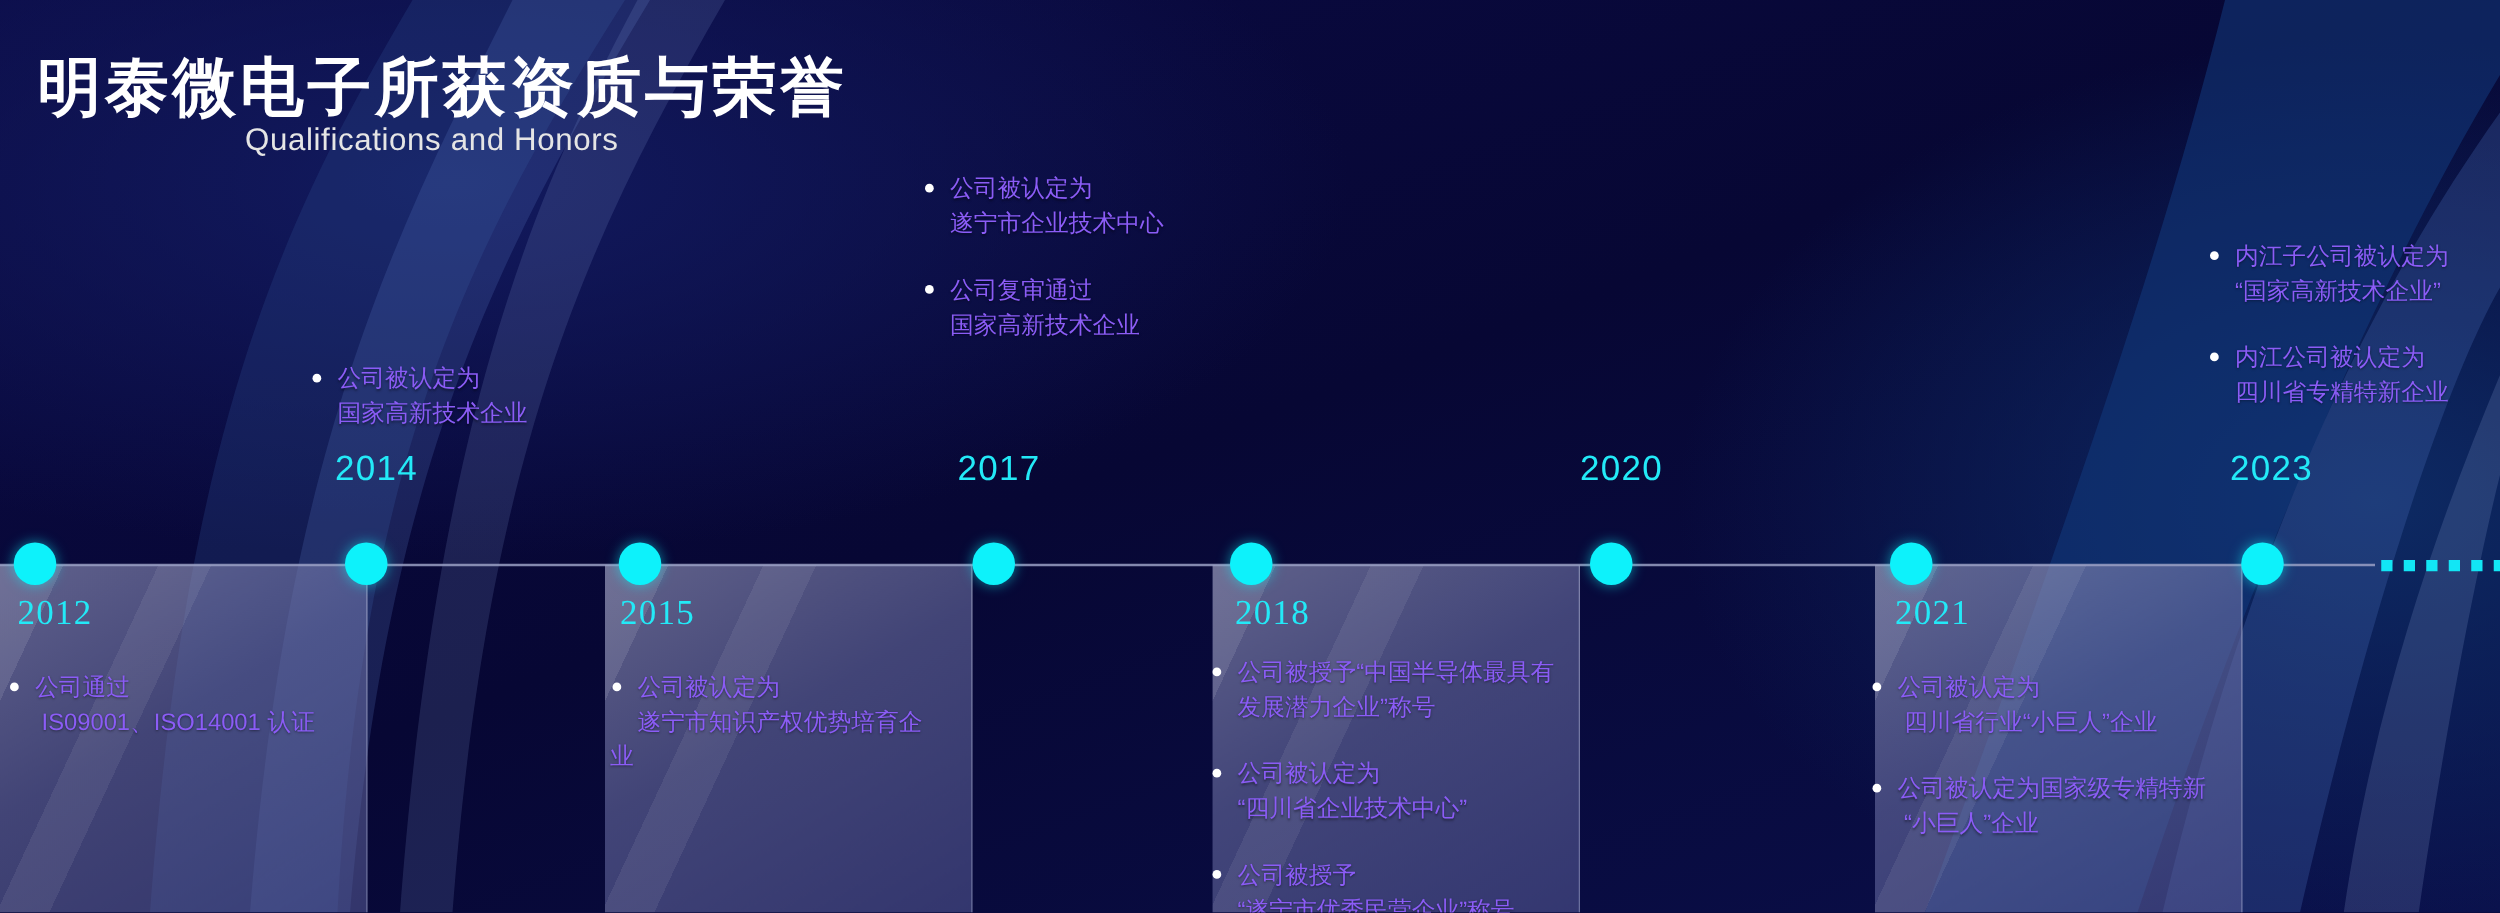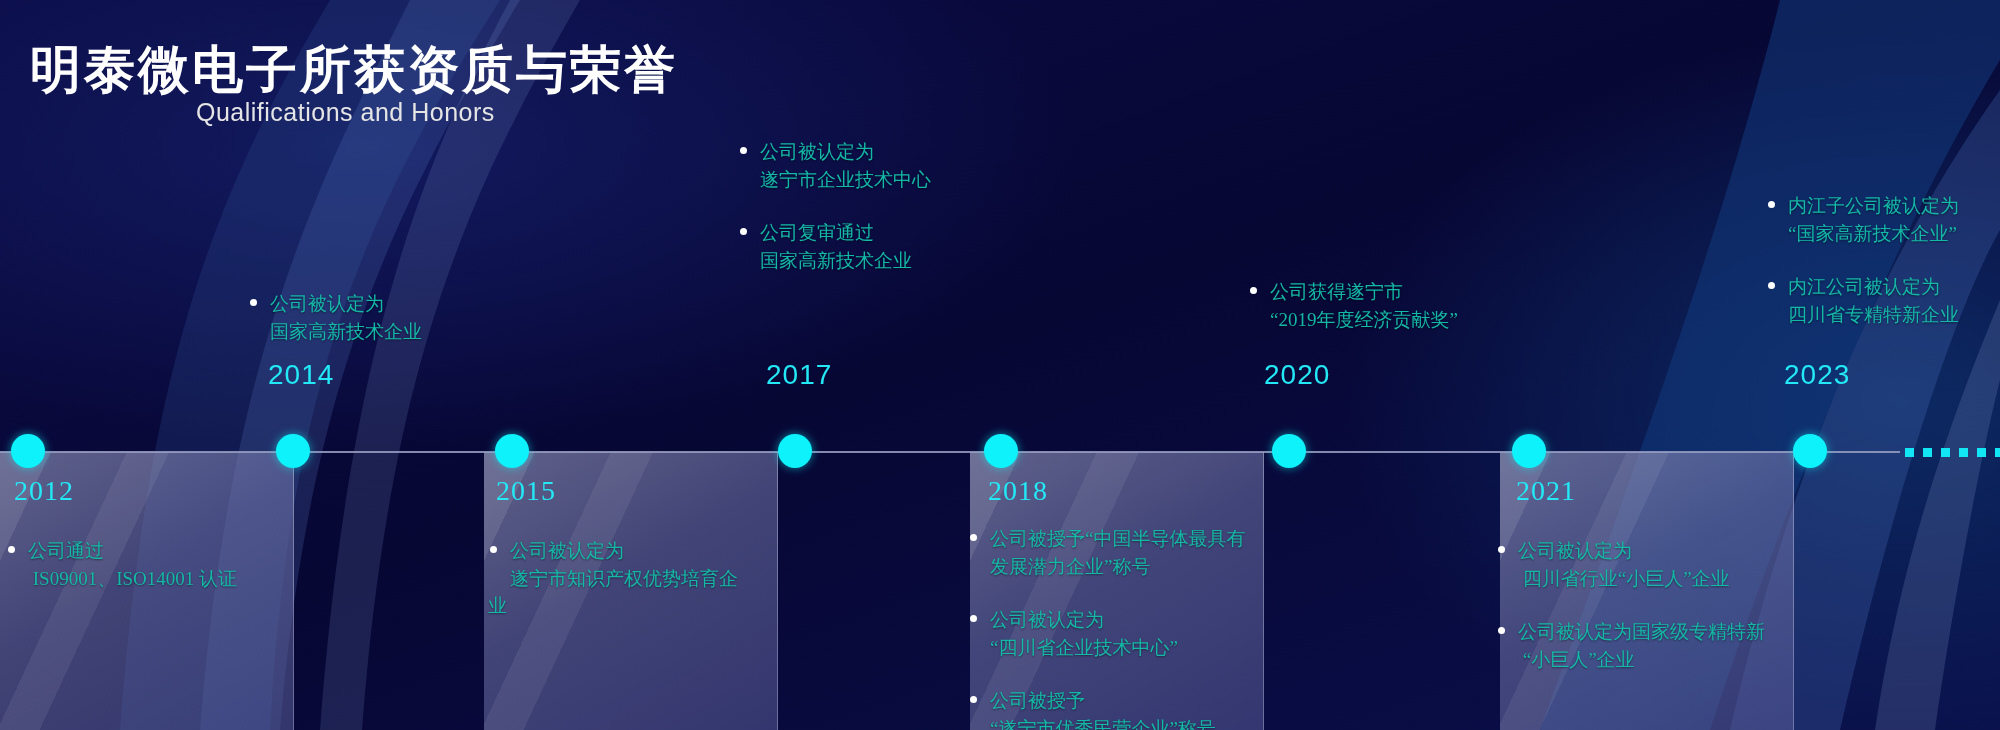--- a/index.html
+++ b/index.html
@@ -39,22 +39,22 @@
     pointer-events:none;}
 
   
   .year{position:absolute;color:#23e9f7;font-size:28px;letter-spacing:1px;
         font-family:"Liberation Sans","DejaVu Sans",sans-serif;}
   .year.below{z-index:4;font-family:Liberation Serif, serif;}
 
   
   .bullets{position:absolute;z-index:4;}
   .bul{position:relative;padding-left:22px;margin-bottom:26px;
-       color:#14b8a6;font-size:19px;line-height:1.45;
-       text-shadow:0 1px 2px rgba(0,0,0,.45);font-family:Liberation Serif, serif;}
+       color:#8b5cf6;font-size:19px;line-height:1.45;
+       text-shadow:0 1px 2px rgba(0,0,0,.45);}
   .bul:last-child{margin-bottom:0;}
   .bul .pt{position:absolute;left:2px;top:9px;width:7px;height:7px;
      border-radius:50%;background:#ffffff;}
   .bul .ln{display:block;white-space:pre;}
 
   
   .title{position:absolute;left:30px;top:36px;color:#ffffff;font-size:51px;
          font-weight:bold;letter-spacing:3px;}
   .subtitle{position:absolute;left:196px;top:98px;color:#e5e5e5;font-size:25px;
             letter-spacing:.5px;}
@@ -160,27 +160,20 @@
       <span class="ln">“四川省企业技术中心”</span>
     </div>
     <div class="bul">
       <span class="pt"></span>
       <span class="ln">公司被授予</span>
       <span class="ln">“遂宁市优秀民营企业”称号</span>
     </div>
   </div>
 
   <div class="year" style="left:1264px;top:359px;">2020</div>
-  <div class="bullets" style="left:1248px;top:278px;width:330px;">
-    <div class="bul">
-      <span class="pt"></span>
-      <span class="ln">公司获得遂宁市</span>
-      <span class="ln">“2019年度经济贡献奖”</span>
-    </div>
-  </div>
 
   <div class="year below" style="left:1516px;top:475px;">2021</div>
   <div class="bullets" style="left:1496px;top:537px;width:340px;">
     <div class="bul">
       <span class="pt"></span>
       <span class="ln">公司被认定为</span>
       <span class="ln"> 四川省行业“小巨人”企业</span>
     </div>
     <div class="bul">
       <span class="pt"></span>

